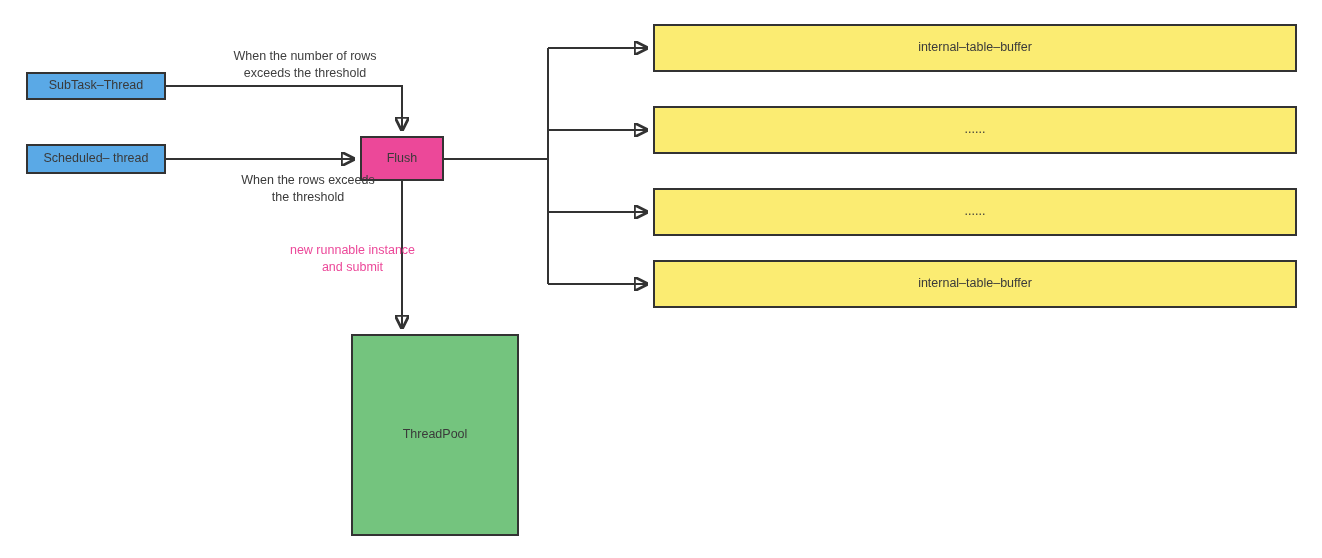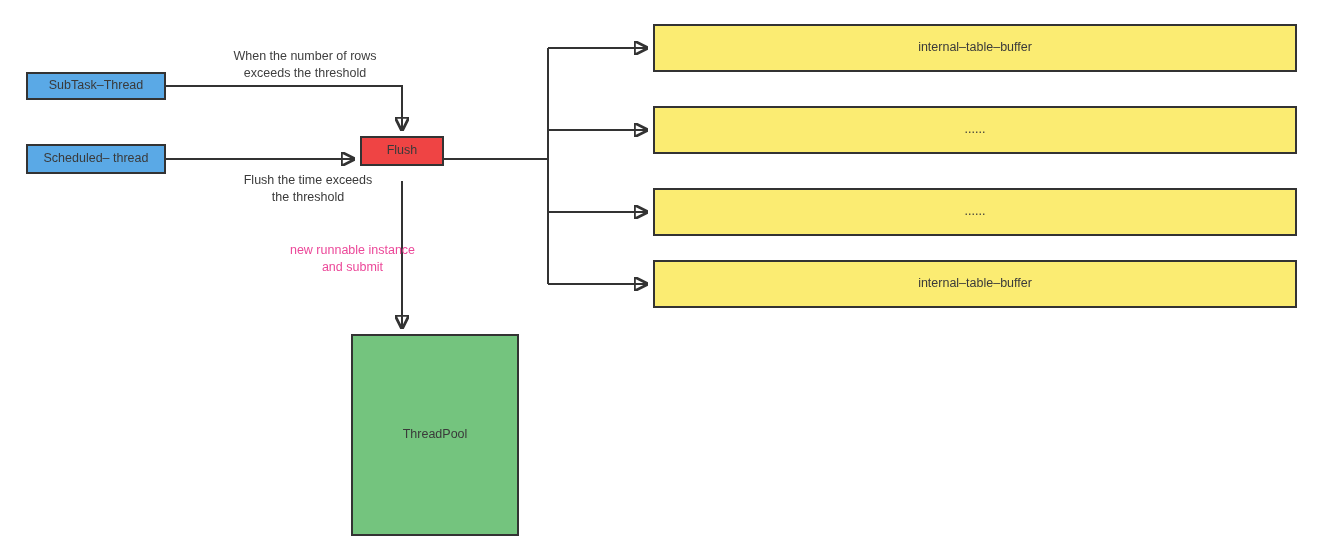--- a/index.html
+++ b/index.html
@@ -90,21 +90,21 @@
   </svg>
 
   <div class="node node-blue" id="node-scheduled" style="left: 26px; top: 144px; width: 140px; height: 30px; font-size: 12.5px; background: rgb(90, 169, 230); border-color: rgb(51, 51, 51); color: rgb(58, 58, 58);">
     <span class="node-label">Scheduled– thread</span>
   </div>
 
   <div class="node node-blue" id="node-subtask" style="left: 26px; top: 72px; width: 140px; height: 28px; font-size: 12.5px; background: rgb(90, 169, 230); border-color: rgb(51, 51, 51); color: rgb(58, 58, 58);">
     <span class="node-label">SubTask–Thread</span>
   </div>
 
-  <div class="node node-pink" id="node-flush" style="left: 360px; top: 136px; width: 84px; height: 30px; font-size: 12.5px; background: #ef4444; border-color: rgb(51, 51, 51); color: rgb(58, 58, 58);">
+  <div class="node node-pink" id="node-flush" style="left: 360px; top: 136px; width: 84px; height: 45px; font-size: 12.5px; background: #ec4899; border-color: rgb(51, 51, 51); color: rgb(58, 58, 58);">
     <span class="node-label">Flush</span>
   </div>
 
   <div class="node node-green" id="node-threadpool" style="left: 318px; top: 334px; width: 168px; height: 202px; font-size: 12.5px; background: rgb(116, 196, 126); border-color: rgb(51, 51, 51); color: rgb(58, 58, 58);">
     <span class="node-label">ThreadPool</span>
   </div>
 
   <div id="buffers-layer">
       <div class="node node-yellow" style="left: 653px; top: 24px; width: 644px; height: 48px; font-size: 12.5px; background: rgb(251, 236, 114); border-color: rgb(51, 51, 51); color: rgb(58, 58, 58);">
         <span class="node-label">internal–table–buffer</span>
@@ -116,19 +116,19 @@
         <span class="node-label">......</span>
       </div>
       <div class="node node-yellow" style="left: 653px; top: 260px; width: 644px; height: 48px; font-size: 12.5px; background: rgb(251, 236, 114); border-color: rgb(51, 51, 51); color: rgb(58, 58, 58);">
         <span class="node-label">internal–table–buffer</span>
       </div>
     </div>
 
   <div id="edge-labels-layer">
       <div class="edge-label" style="left: 190px; top: 48px; width: 230px; color: #404040;">When the number of rows
 exceeds the threshold</div>
-      <div class="edge-label" style="left: 198px; top: 172px; width: 220px; color: rgb(58, 58, 58);">Flush the time exceeds
+      <div class="edge-label" style="left: 198px; top: 172px; width: 220px; color: rgb(58, 58, 58);">When the rows exceeds
 the threshold</div>
       <div class="edge-label" style="left: 245px; top: 242px; width: 215px; color: #ec4899;">new runnable instance
 and submit</div>
     </div>
 
 </div>
 
 </body></html>

